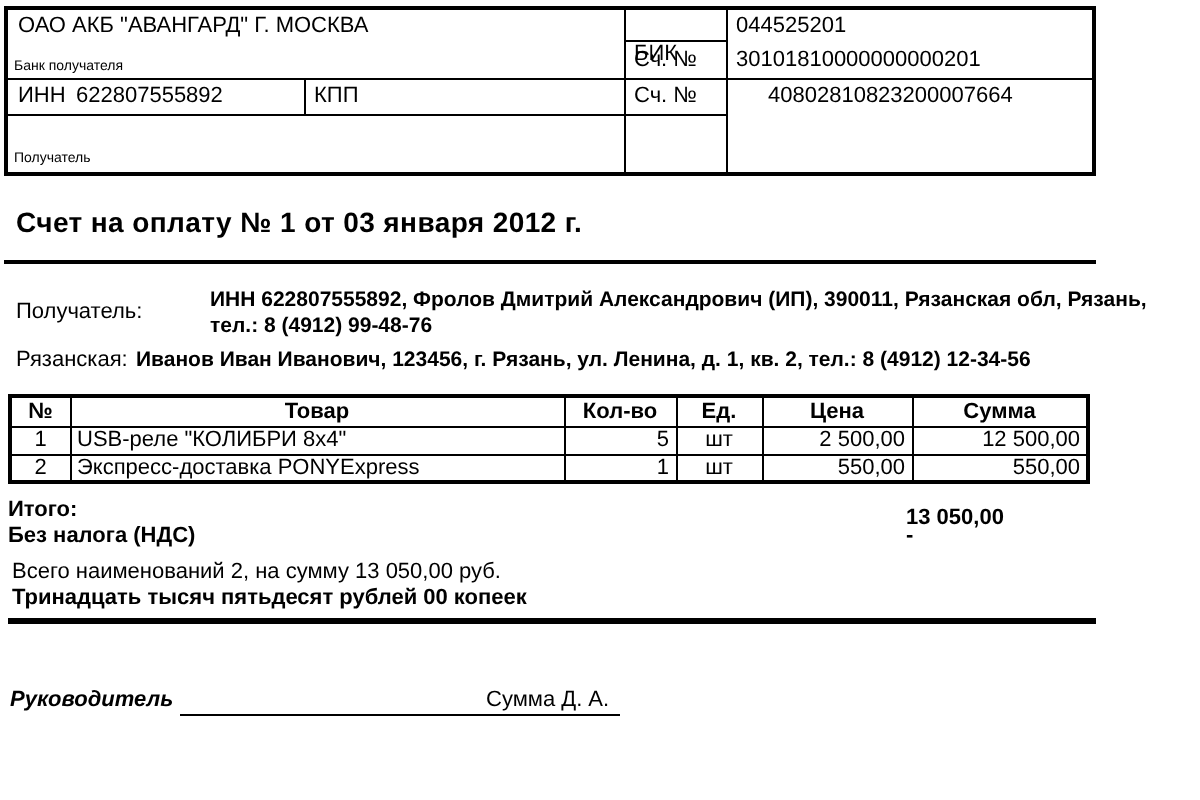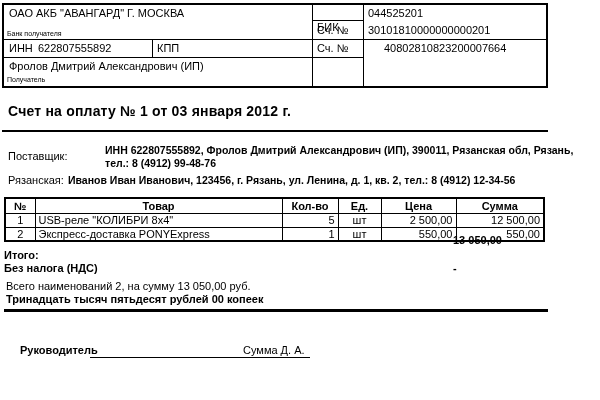--- a/index.html
+++ b/index.html
@@ -38,35 +38,34 @@
   <div class="vline" style="left:148px; top:34px; height:18px;"></div>
   <div class="hline" style="left:0; top:34px; width:542px;"></div>
   <div class="hline" style="left:0; top:52px; width:359px;"></div>
   <div class="hline" style="left:308px; top:15px; width:51px;"></div>
 
   <div class="abs t11" style="left:5px; top:2px;">ОАО АКБ "АВАНГАРД" Г. МОСКВА</div>
   <div class="abs t7" style="left:3px; top:25px;">Банк получателя</div>
   <div class="abs t11" style="left:5px; top:37px;">ИНН</div>
   <div class="abs t11" style="left:34px; top:37px;">622807555892</div>
   <div class="abs t11" style="left:153px; top:37px;">КПП</div>
-  <div class="abs t11" style="left:5px; top:55px;">Фролов Дмитрий Александрович (ИП)</div>
   <div class="abs t7" style="left:3px; top:71px;">Получатель</div>
 
   <div class="abs t11" style="left:313px; top:16px;">БИК</div>
   <div class="abs t11" style="left:364px; top:2px;">044525201</div>
   <div class="abs t11" style="left:313px; top:19px;">Сч. №</div>
   <div class="abs t11" style="left:364px; top:19px;">30101810000000000201</div>
   <div class="abs t11" style="left:313px; top:37px;">Сч. №</div>
   <div class="abs t11" style="left:364px; top:37px;margin-left:16px;">40802810823200007664</div>
 </div>
 
 <div class="abs b" style="left:8px; top:103px; font-size:14px; line-height:17px; letter-spacing:0.2px;">Счет на оплату № 1 от 03 января 2012 г.</div>
 <div class="rule" style="left:2px; top:130px; width:546px; height:2px;"></div>
 
-<div class="abs t11" style="left:8px; top:150px;">Поставщик:</div>
+<div class="abs t11" style="left:8px; top:150px;">Получатель:</div>
 <div class="abs t10 b" style="left:68px; top:144px; width:486px;margin-left:37px;">ИНН 622807555892, Фролов Дмитрий Александрович (ИП), 390011, Рязанская обл, Рязань, тел.: 8 (4912) 99-48-76</div>
 
 <div class="abs t11" style="left:8px; top:174px;">Рязанская:</div>
 <div class="abs t10 b" style="left:68px; top:174px; white-space:nowrap;">Иванов Иван Иванович, 123456, г. Рязань, ул. Ленина, д. 1, кв. 2, тел.: 8 (4912) 12-34-56</div>
 
 <table id="items">
   <colgroup>
     <col style="width:30px">
       <col style="width:247px">
       <col style="width:56px">
@@ -98,24 +97,24 @@
       <td class="l">Экспресс-доставка PONYExpress</td>
       <td class="r">1</td>
       <td class="c">шт</td>
       <td class="r">550,00</td>
       <td class="r">550,00</td>
     </tr>
   </tbody>
 </table>
 
 <div class="abs t11 b right" style="left:4px; top:249px; width:449px;">Итого:</div>
-<div class="abs t11 b right" style="left:453px; top:234px; width:88px;">13 050,00</div>
+<div class="abs t11 b right" style="left:453px; top:253px; width:88px;">13 050,00</div>
 <div class="abs t11 b right" style="left:4px; top:262px; width:449px;">Без налога (НДС)</div>
 <div class="abs t11 b right" style="left:453px; top:262px; width:88px;">-</div>
 
 <div class="abs t11" style="left:6px; top:280px;text-align:center;">Всего наименований 2, на сумму 13 050,00 руб.</div>
 <div class="abs t11 b" style="left:6px; top:293px;">Тринадцать тысяч пятьдесят рублей 00 копеек</div>
 
 <div class="rule" style="left:4px; top:309px; width:544px; height:3px;"></div>
 
-<div class="abs t11 b" style="left:20px; top:344px;">Руководитель</div>
+<div class="abs t11 b" style="left:5px; top:344px;font-style:italic;">Руководитель</div>
 <div class="abs" style="left:90px; top:344px; width:220px; height:14px; border-bottom:1px solid #000;"></div>
 <div class="abs t11" style="left:243px; top:344px;">Сумма Д. А.</div>
 
 </body></html>

